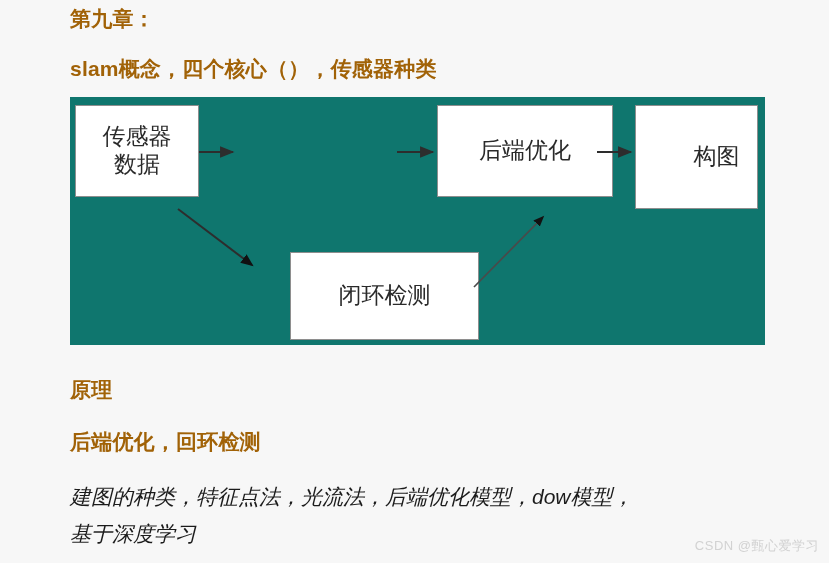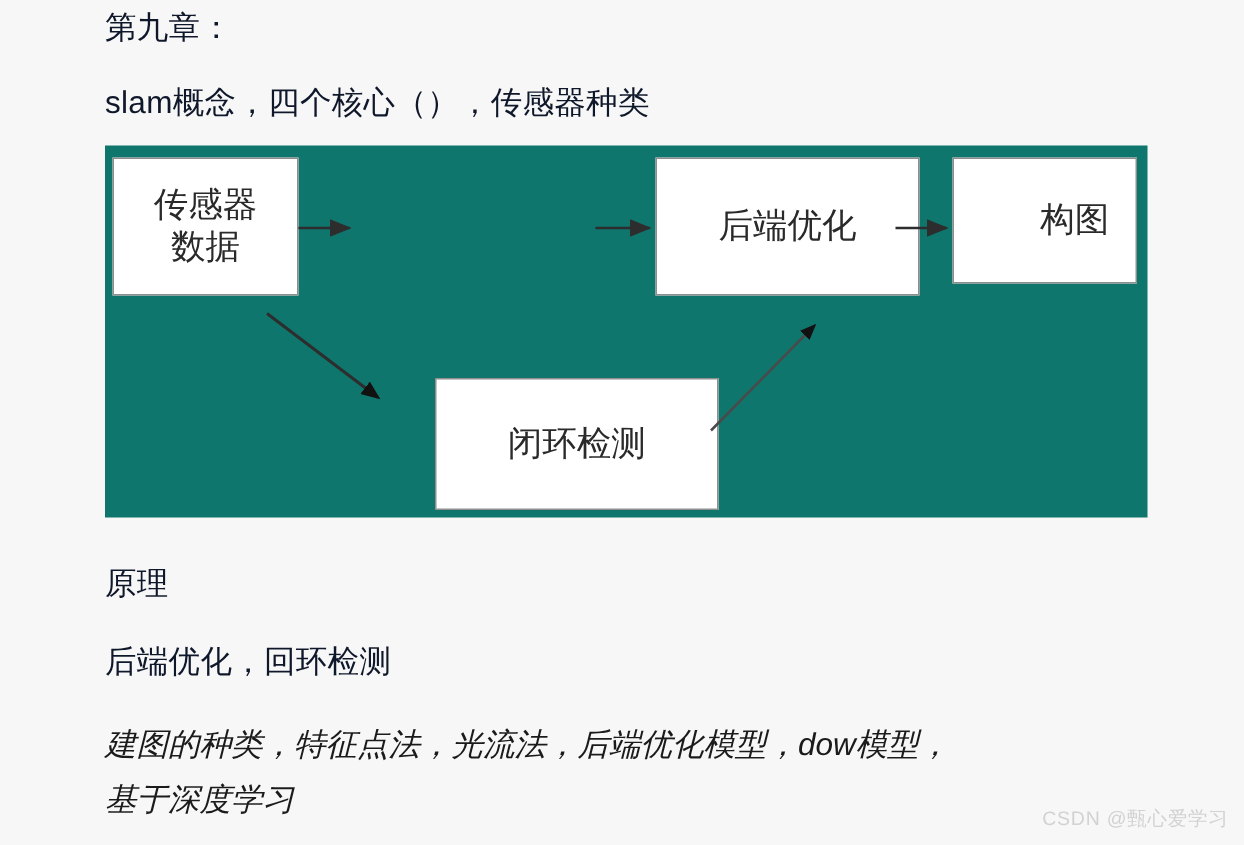--- a/index.html
+++ b/index.html
@@ -24,21 +24,22 @@
   }
 
   
   .note-line {
     position: absolute;
     left: 70px;
     font-size: 21px;
     line-height: 30px;
     letter-spacing: 0.2px;
     white-space: nowrap;
-    color: #0f172a;
+    color: #a16207;
+    font-weight: bold;
   }
   .note-line-1 { top: 4px; }
   .note-line-2 { top: 54px; }
   .note-line-3 { top: 375px; }
   .note-line-4 { top: 427px; }
 
   .para-block {
     position: absolute;
     left: 70px;
     top: 478px;
@@ -71,21 +72,21 @@
     font-size: 23px;
     line-height: 28px;
     color: #2a2a2a;
   }
   .dbox span { display: block; }
 
   
   .box-sensor   { left: 5px;   top: 8px;   width: 124px; height: 92px; }
   .box-frontend { left: 167px; top: 8px;   width: 160px; height: 92px; }
   .box-backend  { left: 367px; top: 8px;   width: 176px; height: 92px; }
-  .box-mapping  { left: 565px; top: 8px;   width: 123px; height: 84px; padding-left: 40px; }
+  .box-mapping  { left: 565px; top: 8px;   width: 123px; height: 104px; padding-left: 40px; }
   .box-loop     { left: 220px; top: 155px; width: 189px; height: 88px; }
 
   .arrow-layer {
     position: absolute;
     left: 0; top: 0;
     width: 695px;
     height: 248px;
     pointer-events: none;
   }
 

